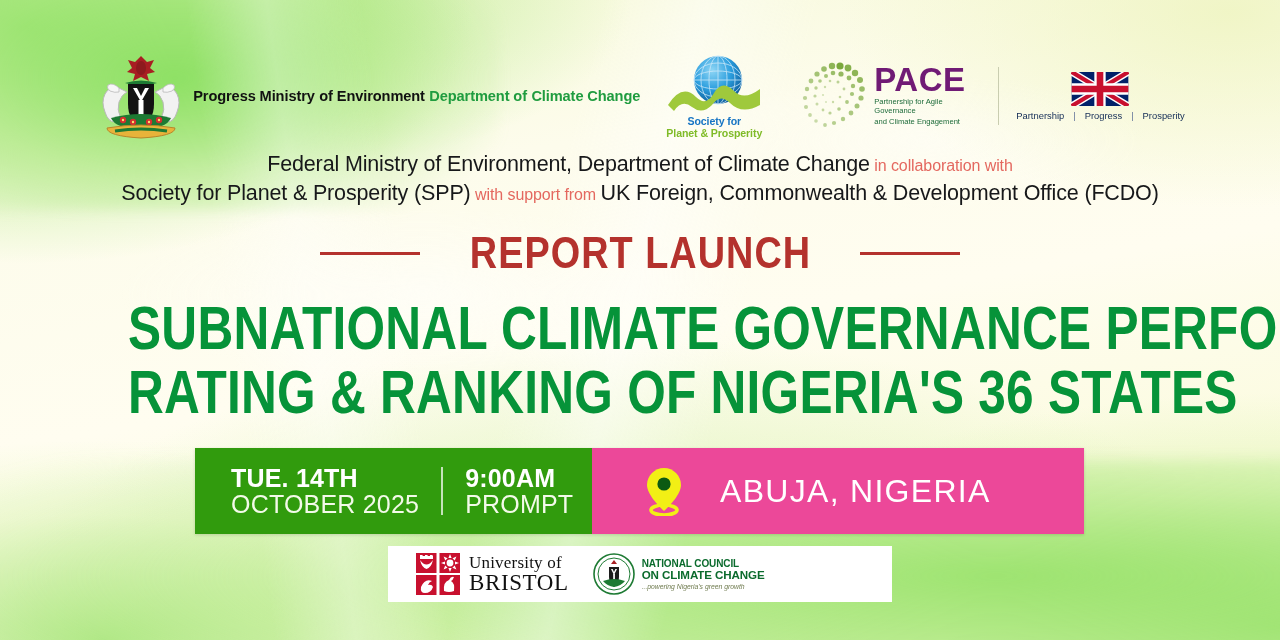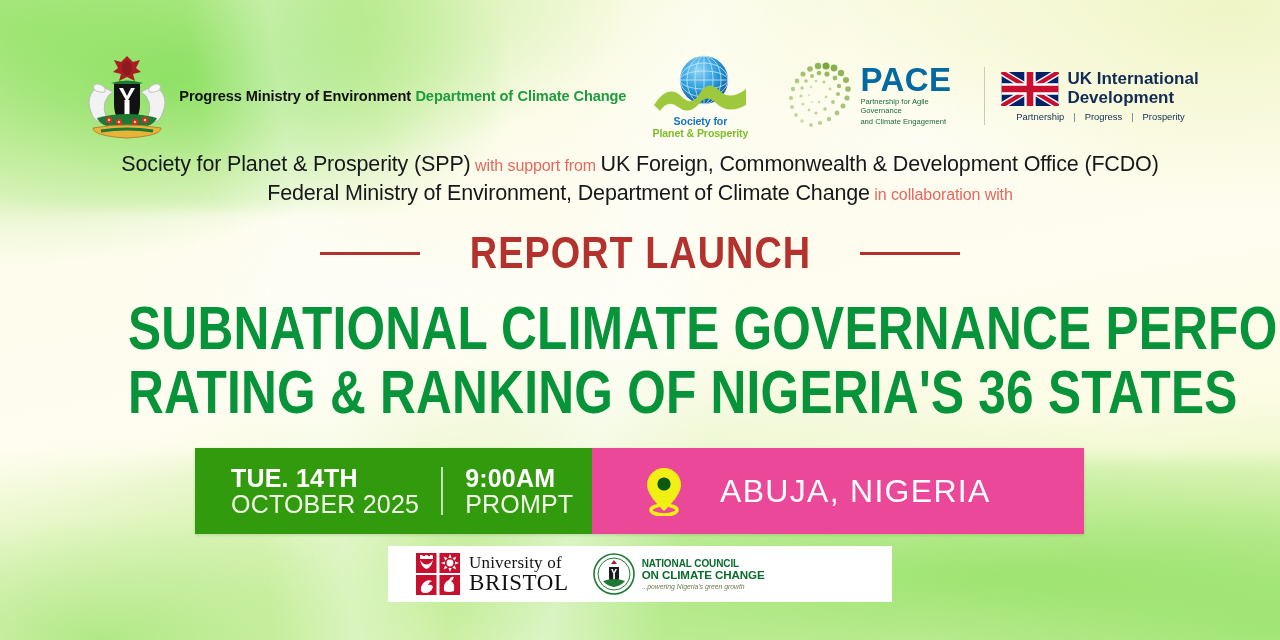--- a/index.html
+++ b/index.html
@@ -82,21 +82,21 @@
   #spp-mark { width: 104px; height: 62px; display: block; }
   #spp-cap  { line-height: 1.06; margin-top: 1px; }
   #spp-cap .c1 { font-size: 10.6px; font-weight: bold; color: #1775c4; display: block; letter-spacing: -.1px; }
   #spp-cap .c2 { font-size: 10.6px; font-weight: bold; color: #7fbb27; display: block; letter-spacing: -.1px; }
 
   
   #pace-block { margin-left: 28px; display: flex; align-items: center; }
   #pace-mark { width: 76px; height: 76px; flex: none; }
   #pace-text { margin-left: 4px; }
   #pace-text .pace-word {
-    font-size: 33px; font-weight: bold; color: #0369a1;
+    font-size: 33px; font-weight: bold; color: #701a75;
     letter-spacing: .5px; line-height: .92; display: block;
   }
   #pace-text .pace-sub {
     font-size: 7.6px; color: #1d6b3a; line-height: 1.18;
     display: block; margin-top: 2px; max-width: 104px;
   }
 
   
   #logo-divider {
     width: 1px; height: 58px; background: #c9cdb0;
@@ -356,45 +356,41 @@
 
     <div id="ukid-block" class="logo-block">
       <div id="ukid-row">
         <svg id="uk-flag" viewBox="0 0 60 36">
           <rect width="60" height="36" fill="#012169"></rect>
           <path d="M0 0 L60 36 M60 0 L0 36" stroke="#ffffff" stroke-width="7.5"></path>
           <path d="M0 0 L60 36 M60 0 L0 36" stroke="#C8102E" stroke-width="4.5"></path>
           <path d="M30 0 V36 M0 18 H60" stroke="#ffffff" stroke-width="12"></path>
           <path d="M30 0 V36 M0 18 H60" stroke="#C8102E" stroke-width="7"></path>
         </svg>
-        <div id="ukid-text">
-          <span class="u1">UK International</span>
-          <span class="u2">Development</span>
-        </div>
       </div>
       <div id="ukid-tag">
         <span>Partnership</span>
         <span class="sep">|</span>
         <span>Progress</span>
         <span class="sep">|</span>
         <span>Prosperity</span>
       </div>
     </div>
 
   </div>
 
   <div id="subtitle">
     <span class="sline">
+      <span class="dark">Federal Ministry of Environment, Department of Climate Change</span>
+      <span class="red">in collaboration with</span>
+    </span>
+    <span class="sline">
       <span class="dark">Society for Planet &amp; Prosperity (SPP)</span>
       <span class="red">with support from</span>
       <span class="dark">UK Foreign, Commonwealth &amp; Development  Office (FCDO)</span>
-    </span>
-    <span class="sline">
-      <span class="dark">Federal Ministry of Environment, Department of Climate Change</span>
-      <span class="red">in collaboration with</span>
     </span>
   </div>
 
   <div id="report-launch-row">
     <div class="rl-rule"></div>
     <div id="report-launch-text">REPORT LAUNCH</div>
     <div class="rl-rule"></div>
   </div>
 
   <div id="main-title">

